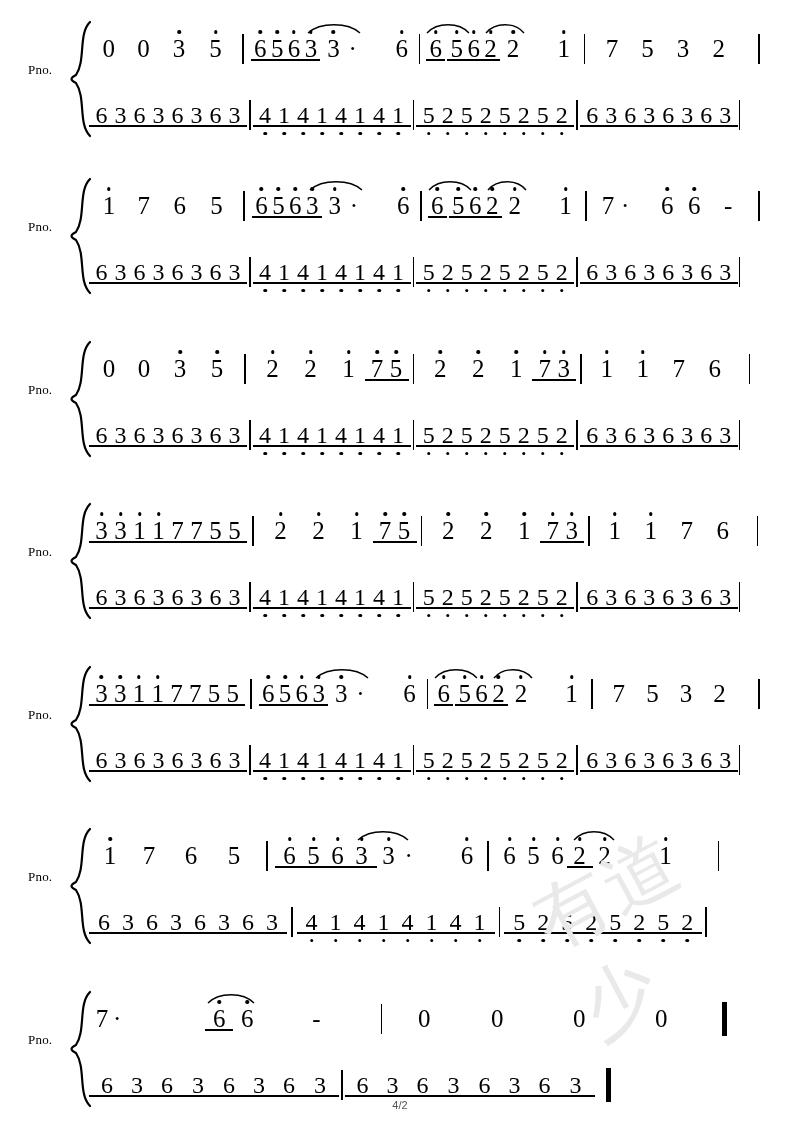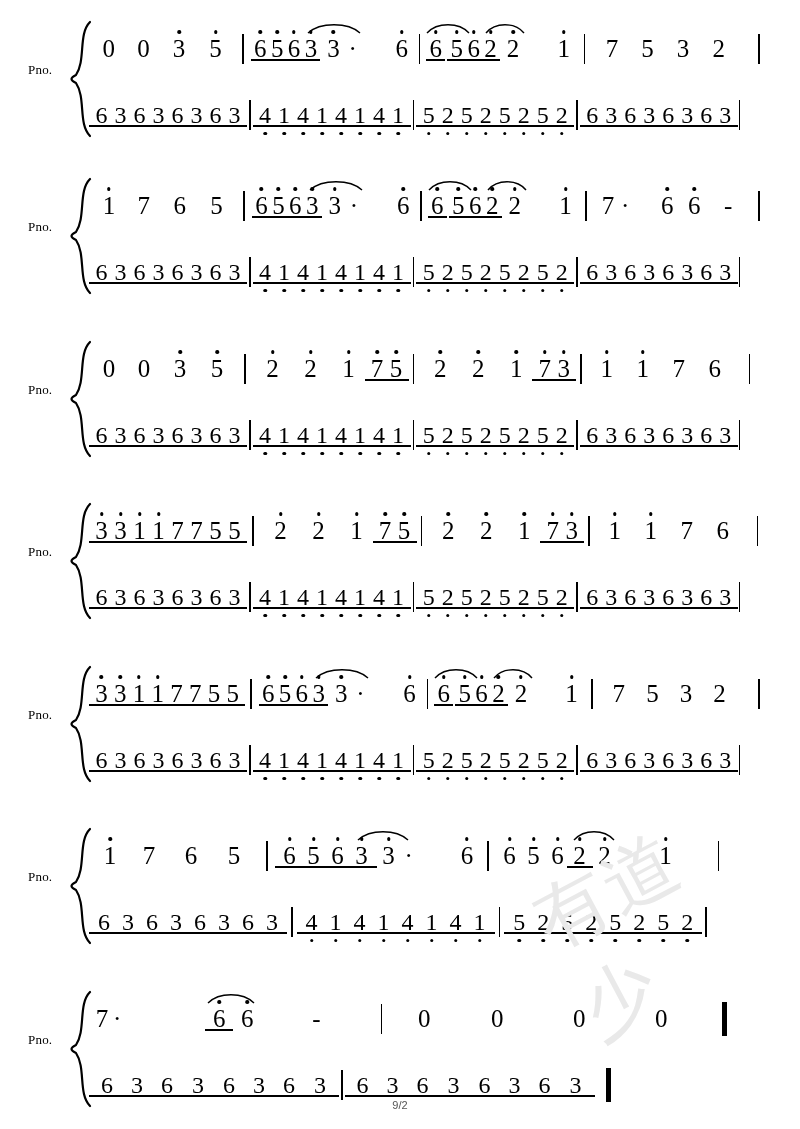--- a/index.html
+++ b/index.html
@@ -758,15 +758,15 @@
       <span class="note beam1 beam-wide" style="width:32px"><span class="d">3<i class="oct-dn2"></i></span></span>
       <span class="note beam1 beam-wide" style="width:30px"><span class="d">6<i class="oct-dn2"></i></span></span>
       <span class="note beam1 beam-wide" style="width:30px"><span class="d">3<i class="oct-dn2"></i></span></span>
       <span class="note beam1 beam-wide" style="width:30px"><span class="d">6<i class="oct-dn2"></i></span></span>
       <span class="note beam1 beam-wide" style="width:32px"><span class="d">3<i class="oct-dn2"></i></span></span>
       <span class="bar final" style="margin-left:14px"></span>
     </div>
   </div>
 
   <div class="watermark">有道少</div>
-  <div class="page-number">9/2</div>
+  <div class="page-number">4/2</div>
 
 </div>
 
 </body></html>

